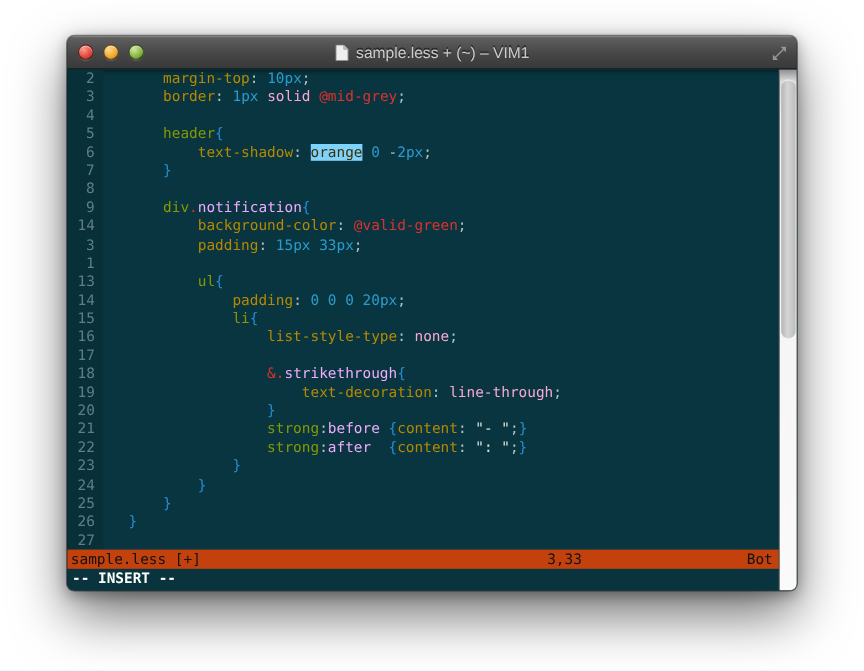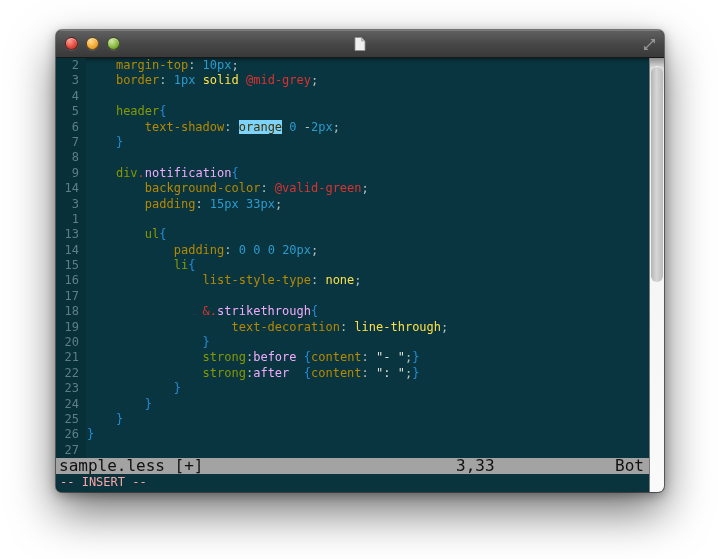--- a/index.html
+++ b/index.html
@@ -36,69 +36,70 @@
   .main { width:593px; display:flex; flex-direction:column;
           background:#093540;
           box-shadow:inset 2px 2px 4px -1px rgba(0,0,0,0.55); }
 
   .codewrap { height:400px; display:flex; overflow:hidden;
               font-family:"DejaVu Sans Mono", monospace; font-size:12px; line-height:15.4px; }
   .gutter { width:30px; padding-right:7px; text-align:right; color:#5e7e8a;
             background:#083038; flex-shrink:0; }
   .gutter .ln { height:15.4px; }
   .lines { flex:1; padding-left:1px; cursor:text; }
-  .cl { height:15.4px; white-space:pre; }
+  .cl { height:15.4px; white-space:pre;margin-left:20px; }
 
   
-  .statusbar { position:relative; height:16px; background:#a3a3a3; color:#111;
-               font-family:"DejaVu Sans Mono", monospace; font-size:16px; line-height:16px; }
+  .statusbar { position:relative; height:16px; background:#c2410c; color:#111;
+               font-family:"DejaVu Sans Mono", monospace; font-size:12px; line-height:16px; }
   .sb-file { position:absolute; left:3px; }
   .sb-pos  { position:absolute; left:400px; }
   .sb-bot  { position:absolute; right:5px; }
 
   
   .modeline { flex:1; background:#09333d; padding:1px 0 0 4px;
-              font-family:"DejaVu Sans Mono", monospace; font-size:12px; font-weight:normal;
-              color:#fca5a5; line-height:15px; }
+              font-family:"DejaVu Sans Mono", monospace; font-size:12px; font-weight:bold;
+              color:#ffffff; line-height:15px; }
 
   
   .scrollbar { width:15px; position:relative;
                background:linear-gradient(#8f8f8f, #dedede 10px, #f2f2f2 40px, #fafafa);
                border-left:1px solid #7a7a7a; }
   .thumb { position:absolute; left:1px; top:8px; width:12px; height:216px; border-radius:7px;
            background:linear-gradient(to right, #b5b5b5, #d6d6d6 45%, #bcbcbc);
            box-shadow:inset 0 1px 0 rgba(255,255,255,0.6); cursor:grab; }
 </style>
 <style>.tk-ws{color:#b3c3c0}
 .tk-prop{color:#b58900}
 .tk-tag{color:#859900}
 .tk-cls{color:#f0abfc}
 .tk-sym{color:#dc322f}
 .tk-var{color:#dc322f}
 .tk-num{color:#2b9bce}
 .tk-punc{color:#b3c3c0}
 .tk-str{color:#dde4d5}
-.tk-kw{color:#fde047}
+.tk-kw{color:#f9a8d4}
 .tk-brace{color:#268bd2}
 .tk-hl{background:#7dd3fc;color:#3f3000}</style></head>
 <body>
 
 <div class="window">
 
   <div class="titlebar">
     <div class="lights">
       <div class="light close"></div>
       <div class="light min"></div>
       <div class="light zoom"></div>
     </div>
     <div class="titlewrap">
       <svg class="docicon" width="12" height="14" viewBox="0 0 12 14">
         <path d="M1 0.5 h6.5 l3.5 3.5 v9.5 h-10 z" fill="#efefef" stroke="#8f8f8f" stroke-width="0.8"></path>
         <path d="M7.5 0.5 l3.5 3.5 h-3.5 z" fill="#c9c9c9" stroke="#8f8f8f" stroke-width="0.6"></path>
       </svg>
+      <span class="title">sample.less + (~) – VIM1</span>
     </div>
     <svg class="fsicon" viewBox="0 0 13 13">
       <path d="M7.5 1 H12 V5.5 L7.5 1 Z" fill="#a8a8a8"></path>
       <path d="M5.5 12 H1 V7.5 L5.5 12 Z" fill="#a8a8a8"></path>
       <path d="M3 10 L10 3" stroke="#a8a8a8" stroke-width="1.2"></path>
     </svg>
   </div>
 
   <div class="content">
     <div class="main">

